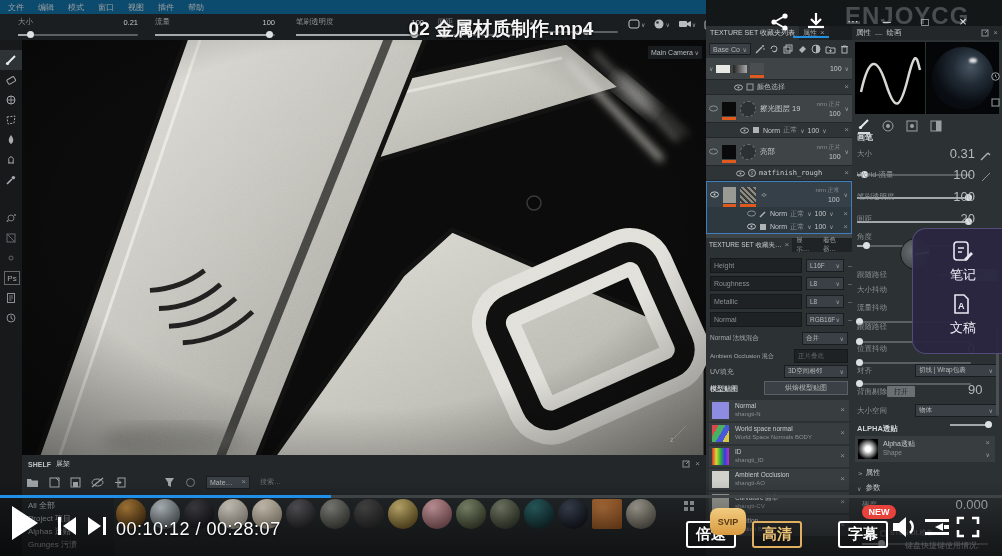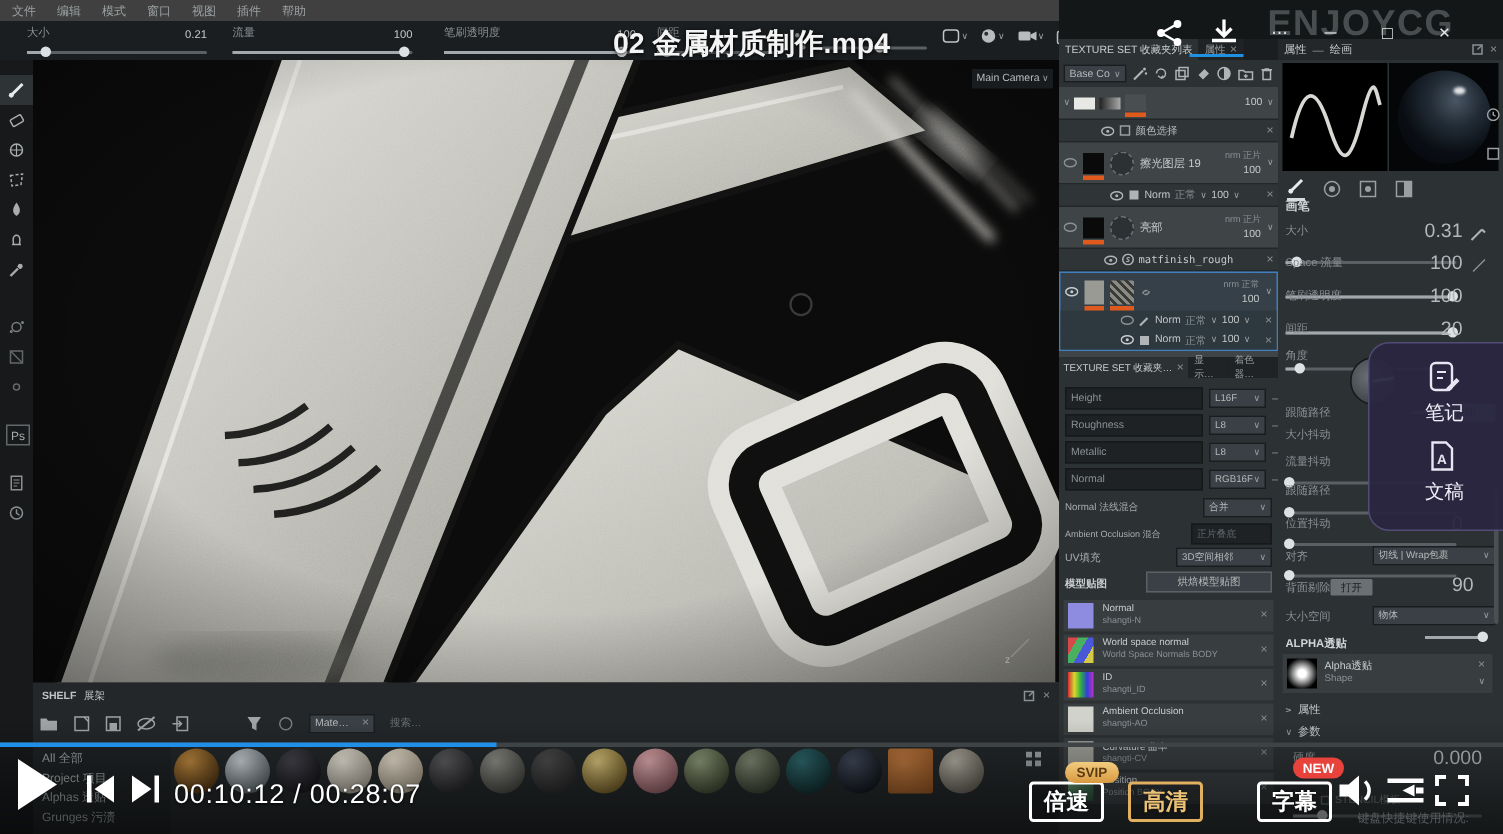--- a/index.html
+++ b/index.html
@@ -39,21 +39,21 @@
   .tool{width:22px;height:20px;display:flex;align-items:center;justify-content:center}
   .plabel{font-size:7.5px;color:#8a9094}
   .pval{font-size:13px;color:#b4b8ba}
   svg{display:block}
 </style>
 </head>
 <body>
 
 <div id="stage">
 
-  <div class="a f tabbar" style="left:0;top:0;width:924px;height:14px;background:#404040;gap:14px;padding-left:8px;font-size:8px;color:#9aa0a2;box-sizing:border-box">
+  <div class="a f tabbar" style="left:0;top:0;width:924px;height:14px;background:#0c4a6e;gap:14px;padding-left:8px;font-size:8px;color:#9aa0a2;box-sizing:border-box">
     <span>文件</span>
     <span>编辑</span>
     <span>模式</span>
     <span>窗口</span>
     <span>视图</span>
     <span>插件</span>
     <span>帮助</span>
   </div>
 
   <div class="a" style="left:0;top:14px;width:706px;height:26px;background:#1b1e20">
@@ -210,21 +210,21 @@
         <svg width="12" height="12">
           <rect x="2" y="2" width="8" height="8" fill="none" stroke="#63686a"></rect>
           <path d="M2 2 L10 10" stroke="#63686a"></path>
         </svg>
       </div>
     <div class="tool">
         <svg width="12" height="12">
           <circle cx="6" cy="6" r="2" fill="none" stroke="#63686a"></circle>
         </svg>
       </div>
-    <div class="tool" style="font-size:8px;color:#a8acae;border:1px solid #63686a;width:14px;height:12px;margin:15px 4px">Ps</div>
+    <div class="tool" style="font-size:8px;color:#a8acae;border:1px solid #63686a;width:14px;height:12px;margin:3px 4px">Ps</div>
     <div class="tool">
         <svg width="12" height="12">
           <rect x="2.5" y="1.5" width="7" height="9" fill="none" stroke="#8a9094"></rect>
           <path d="M4 4 H8 M4 6 H8 M4 8 H6.5" stroke="#8a9094" stroke-width=".8"></path>
         </svg>
       </div>
     <div class="tool">
         <svg width="12" height="12">
           <circle cx="6" cy="6" r="4" fill="none" stroke="#8a9094"></circle>
           <path d="M6 3.5 V6 L8 7.5" stroke="#8a9094" fill="none"></path>
@@ -691,21 +691,21 @@
     </div>
     <div class="a sl" style="left:5px;top:134px;width:114px">
         <div class="fill" style="width: 6%;"></div>
         <div class="dot" style="left: calc(6% - 3px);"></div>
       </div>
     <svg class="a" style="left:127px;top:124px" width="12" height="12">
         <path d="M2 10 L9 3 M9 3 L11 5" stroke="#b0b4b6" stroke-width="1.4" fill="none"></path>
       </svg>
 
     <div class="a f" style="left:5px;top:141px;width:118px;justify-content:space-between">
-      <span class="plabel">Space 流量</span>
+      <span class="plabel">World 流量</span>
         <span class="pval">100</span>
     </div>
     <div class="a sl" style="left:5px;top:155px;width:114px">
         <div class="fill" style="width: 97%;"></div>
         <div class="dot" style="left: calc(97% - 3px);"></div>
       </div>
     <svg class="a" style="left:129px;top:146px" width="10" height="10">
         <path d="M1 9 L9 1" stroke="#8a9094" stroke-width="1"></path>
       </svg>
 
@@ -938,21 +938,21 @@
       <path d="M20 2 L7 11 L20 20 Z" fill="#fff"></path>
     </svg>
   <svg class="a" style="left:86px;top:515px;z-index:63" width="22" height="22">
       <path d="M2 2 L15 11 L2 20 Z" fill="#fff"></path>
       <rect x="17" y="2" width="3" height="18" fill="#fff"></rect>
     </svg>
   <div class="a" style="left:116px;top:519px;font-size:18px;color:#fff;z-index:63;text-shadow:0 1px 2px #000;letter-spacing:.5px">00:10:12 / 00:28:07</div>
   <div class="a pbtn" style="left:686px;top:521px;width:46px;height:23px;z-index:63">
       <span>倍速</span>
     </div>
-  <div class="a pill" style="left:710px;top:508px;width:36px;height:14px;background:linear-gradient(#f2cc80,#d89a40);color:#5a3a10;z-index:64">
+  <div class="a pill" style="left:710px;top:508px;width:36px;height:27px;background:linear-gradient(#f2cc80,#d89a40);color:#5a3a10;z-index:64">
       <span>SVIP</span>
     </div>
   <div class="a pbtn" style="left:752px;top:521px;width:46px;height:23px;border-color:#e0b060;color:#ecc276;z-index:63">
       <span>高清</span>
     </div>
   <div class="a pbtn" style="left:838px;top:521px;width:46px;height:23px;z-index:63">
       <span>字幕</span>
     </div>
   <div class="a pill" style="left:862px;top:505px;width:34px;height:14px;background:#e8423c;color:#fff;z-index:64">
       <span>NEW</span>

